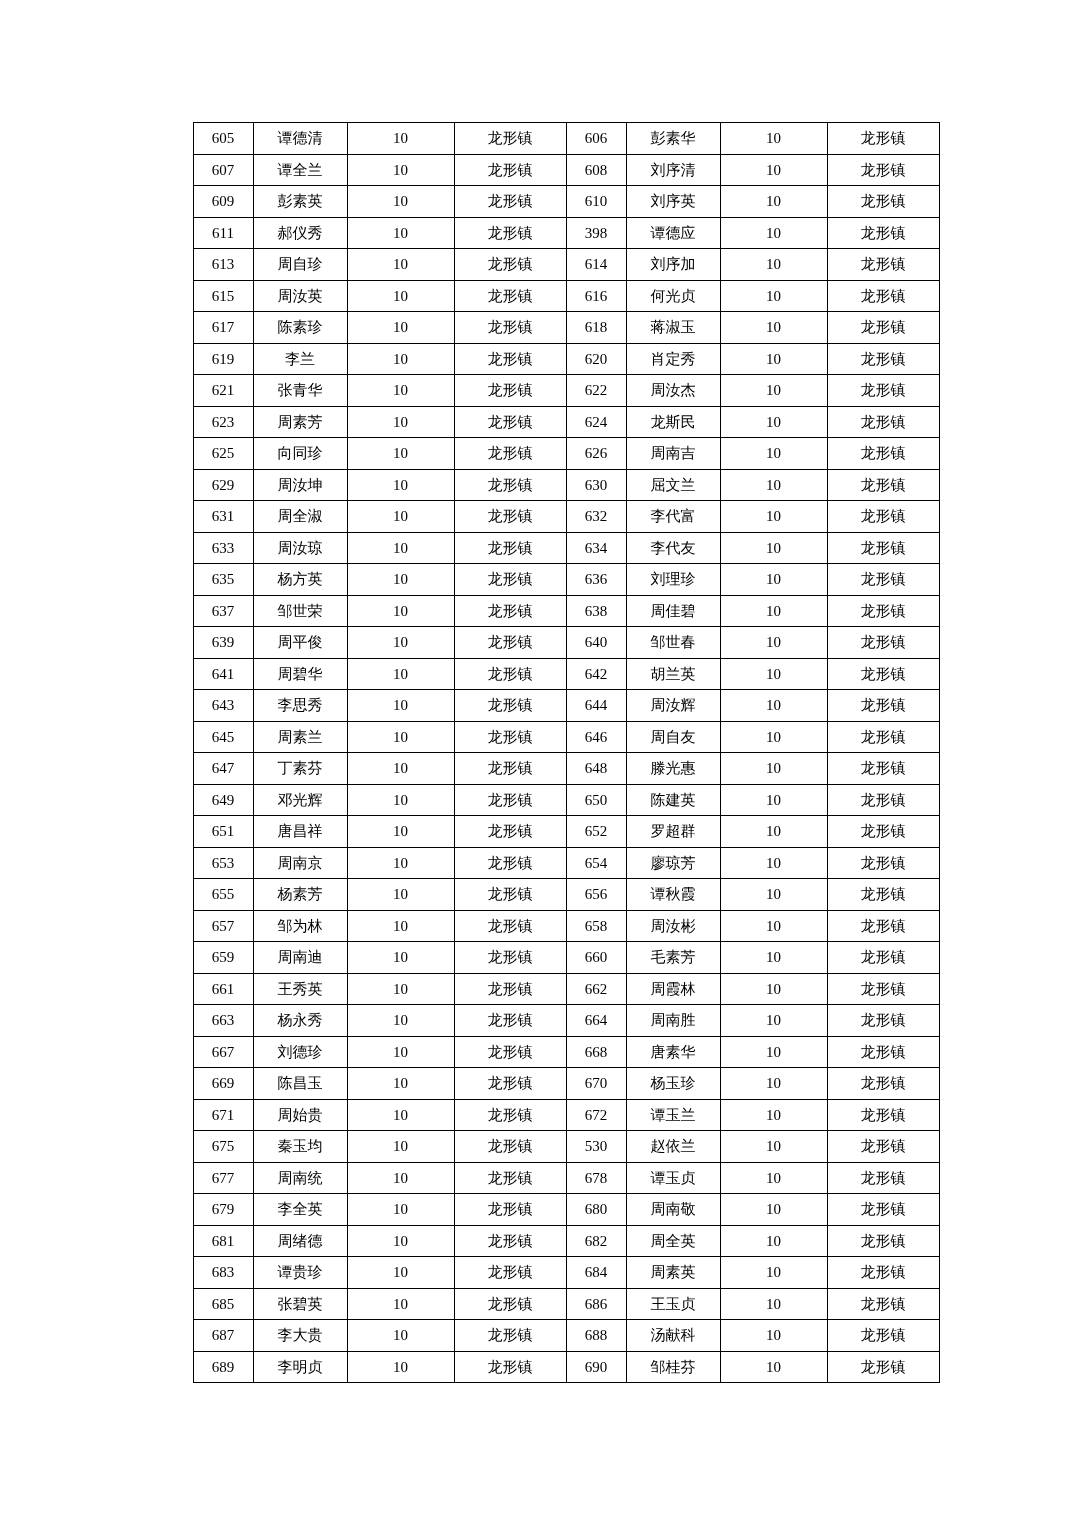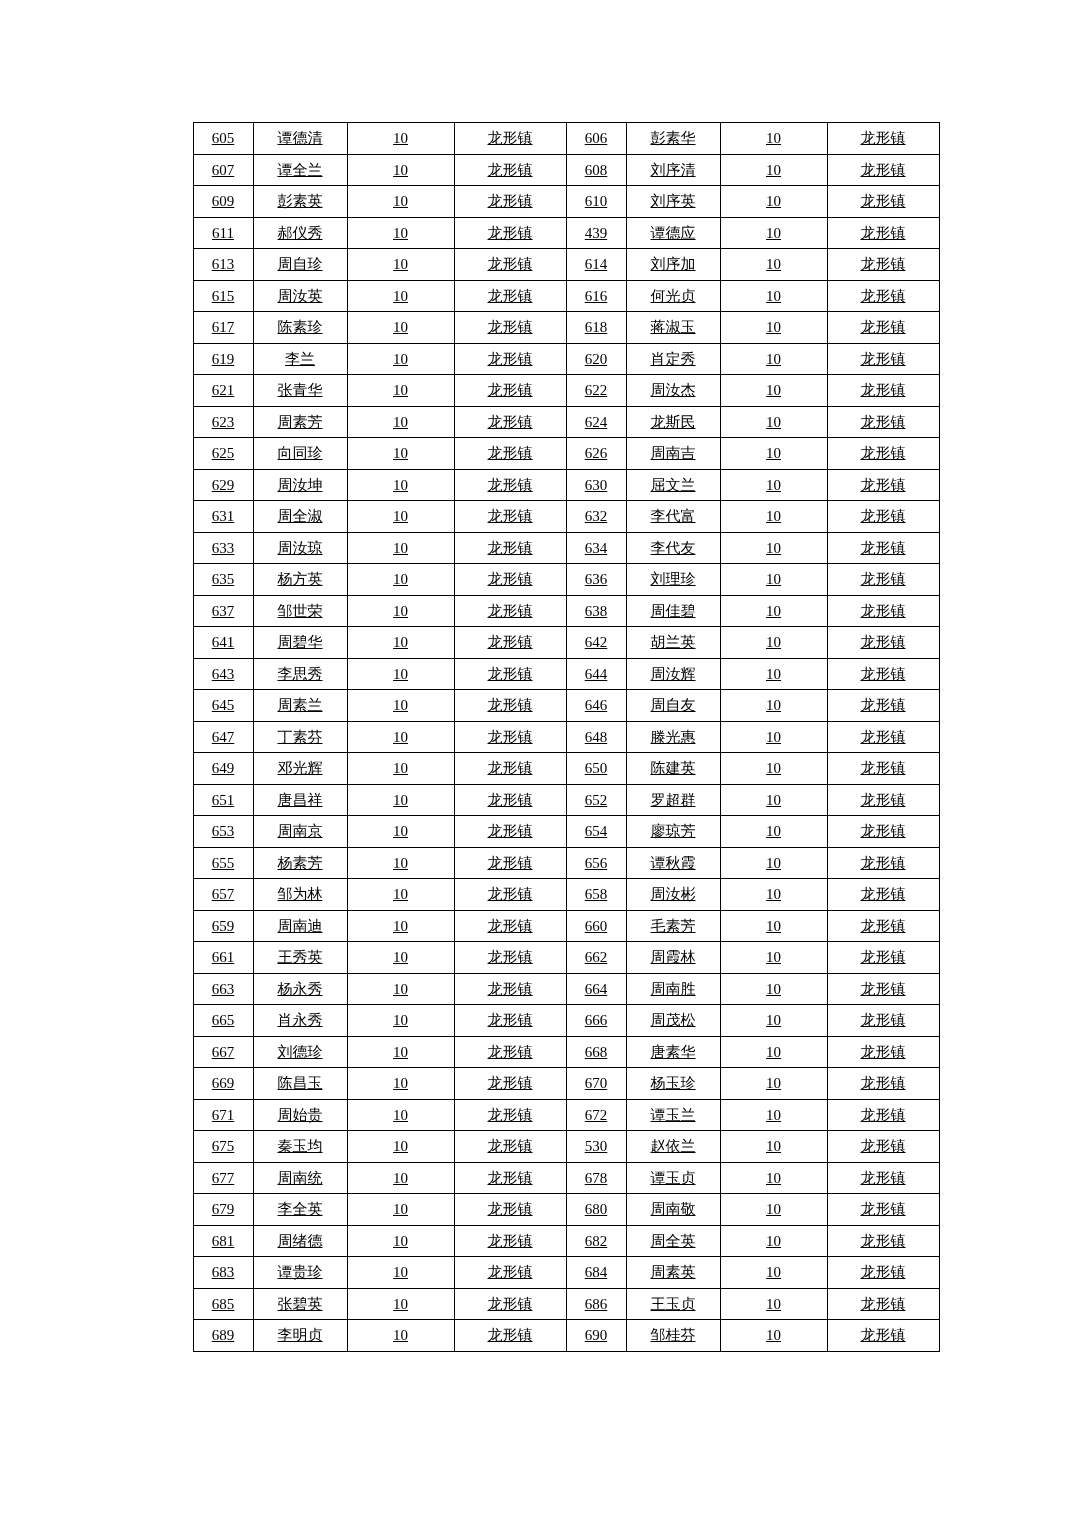--- a/index.html
+++ b/index.html
@@ -22,21 +22,20 @@
   }
   .table-wrap {
     margin: 0 auto;
     width: 690px;
   }
   table.roster {
     border-collapse: collapse;
     width: 690px;
     table-layout: fixed;
     margin-left: 0;
-    text-decoration: underline;
   }
   table.roster td {
     border: 1px solid #000000;
     height: 30.5px;
     text-align: center;
     vertical-align: middle;
     font-size: 15px;
     line-height: 1.1;
     padding: 0 2px;
     font-family: "Liberation Serif", "DejaVu Serif", serif;
@@ -93,21 +92,21 @@
             <td>610</td>
             <td>刘序英</td>
             <td>10</td>
             <td>龙形镇</td>
           </tr>
           <tr>
             <td>611</td>
             <td>郝仪秀</td>
             <td>10</td>
             <td>龙形镇</td>
-            <td>439</td>
+            <td>398</td>
             <td>谭德应</td>
             <td>10</td>
             <td>龙形镇</td>
           </tr>
           <tr>
             <td>613</td>
             <td>周自珍</td>
             <td>10</td>
             <td>龙形镇</td>
             <td>614</td>
@@ -219,20 +218,30 @@
             <td>637</td>
             <td>邹世荣</td>
             <td>10</td>
             <td>龙形镇</td>
             <td>638</td>
             <td>周佳碧</td>
             <td>10</td>
             <td>龙形镇</td>
           </tr>
           <tr>
+            <td>639</td>
+            <td>周平俊</td>
+            <td>10</td>
+            <td>龙形镇</td>
+            <td>640</td>
+            <td>邹世春</td>
+            <td>10</td>
+            <td>龙形镇</td>
+          </tr>
+          <tr>
             <td>641</td>
             <td>周碧华</td>
             <td>10</td>
             <td>龙形镇</td>
             <td>642</td>
             <td>胡兰英</td>
             <td>10</td>
             <td>龙形镇</td>
           </tr>
           <tr>
@@ -339,30 +348,20 @@
             <td>663</td>
             <td>杨永秀</td>
             <td>10</td>
             <td>龙形镇</td>
             <td>664</td>
             <td>周南胜</td>
             <td>10</td>
             <td>龙形镇</td>
           </tr>
           <tr>
-            <td>665</td>
-            <td>肖永秀</td>
-            <td>10</td>
-            <td>龙形镇</td>
-            <td>666</td>
-            <td>周茂松</td>
-            <td>10</td>
-            <td>龙形镇</td>
-          </tr>
-          <tr>
             <td>667</td>
             <td>刘德珍</td>
             <td>10</td>
             <td>龙形镇</td>
             <td>668</td>
             <td>唐素华</td>
             <td>10</td>
             <td>龙形镇</td>
           </tr>
           <tr>
@@ -435,20 +434,30 @@
             <td>10</td>
             <td>龙形镇</td>
           </tr>
           <tr>
             <td>685</td>
             <td>张碧英</td>
             <td>10</td>
             <td>龙形镇</td>
             <td>686</td>
             <td>王玉贞</td>
+            <td>10</td>
+            <td>龙形镇</td>
+          </tr>
+          <tr>
+            <td>687</td>
+            <td>李大贵</td>
+            <td>10</td>
+            <td>龙形镇</td>
+            <td>688</td>
+            <td>汤献科</td>
             <td>10</td>
             <td>龙形镇</td>
           </tr>
           <tr>
             <td>689</td>
             <td>李明贞</td>
             <td>10</td>
             <td>龙形镇</td>
             <td>690</td>
             <td>邹桂芬</td>

